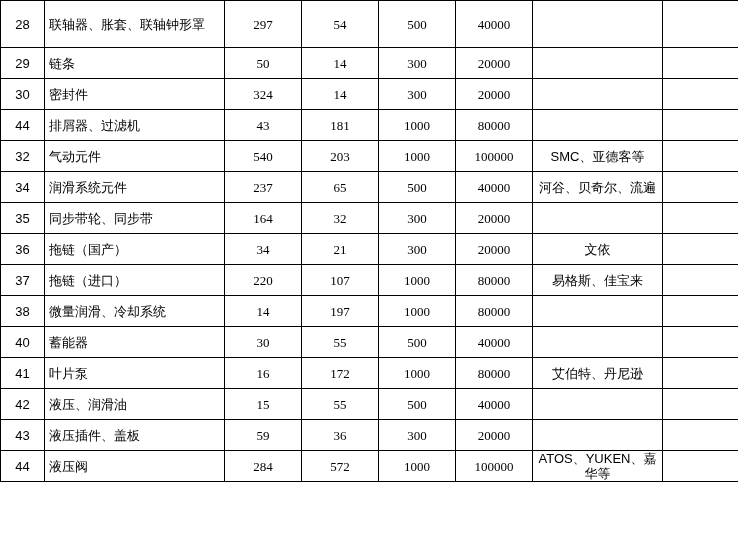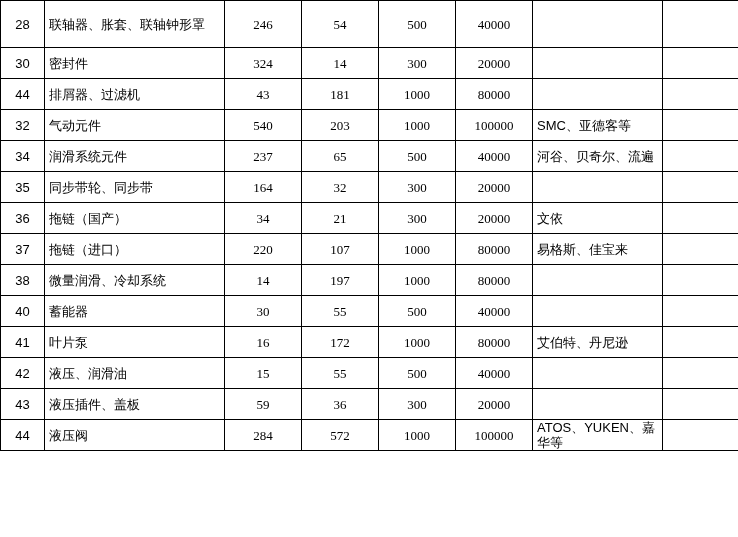--- a/index.html
+++ b/index.html
@@ -44,21 +44,21 @@
   col.c-a     { width: 77px; }
   col.c-b     { width: 77px; }
   col.c-c     { width: 77px; }
   col.c-d     { width: 77px; }
   col.c-note  { width: 130px; }
   col.c-last  { width: 76px; }
 
   td.index  { text-align: center; }
   td.name   { text-align: left; padding-left: 7px; }
   td.num    { text-align: center; font-family: "Liberation Serif", "DejaVu Serif", serif; font-size: 13px; }
-  td.note   { text-align: left; padding-left: 5px; font-size: 12.5px; }
+  td.note   { text-align: center; padding-left: 5px; font-size: 12.5px; }
   td.last   { text-align: left; }
 
   
   tr.tall td { height: 46px; }
   tr.tall td.name { line-height: 17px; }
 </style>
 </head>
 <body>
 
 <div id="sheet">
@@ -70,24 +70,34 @@
       <col class="c-b">
       <col class="c-c">
       <col class="c-d">
       <col class="c-note">
       <col class="c-last">
     </colgroup>
     <tbody>
       <tr class="tall">
         <td class="index">28</td>
         <td class="name">联轴器、胀套、联轴钟形罩</td>
-        <td class="num">246</td>
+        <td class="num">297</td>
         <td class="num">54</td>
         <td class="num">500</td>
         <td class="num">40000</td>
+        <td class="note"></td>
+        <td class="last"></td>
+      </tr>
+      <tr>
+        <td class="index">29</td>
+        <td class="name">链条</td>
+        <td class="num">50</td>
+        <td class="num">14</td>
+        <td class="num">300</td>
+        <td class="num">20000</td>
         <td class="note"></td>
         <td class="last"></td>
       </tr>
       <tr>
         <td class="index">30</td>
         <td class="name">密封件</td>
         <td class="num">324</td>
         <td class="num">14</td>
         <td class="num">300</td>
         <td class="num">20000</td>

